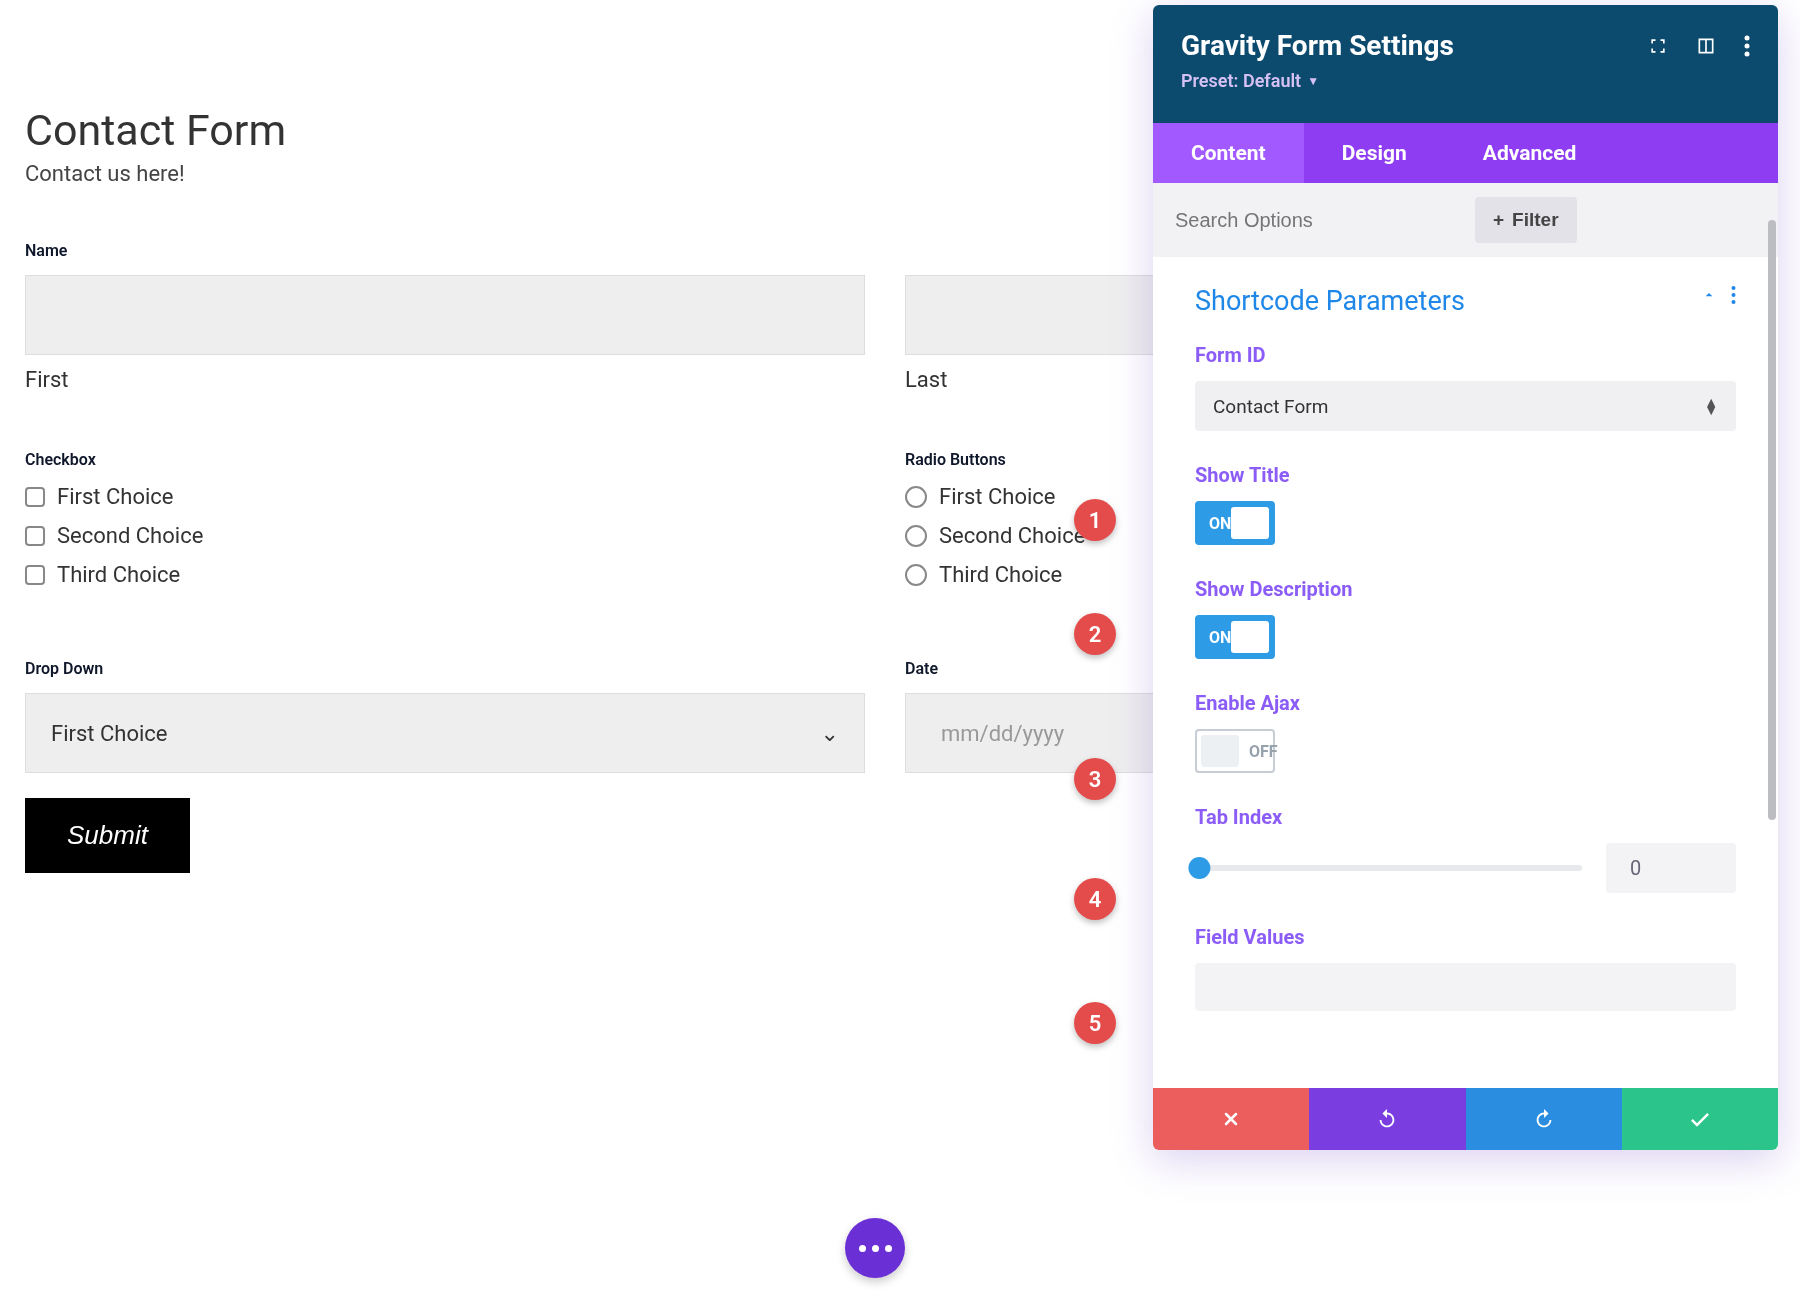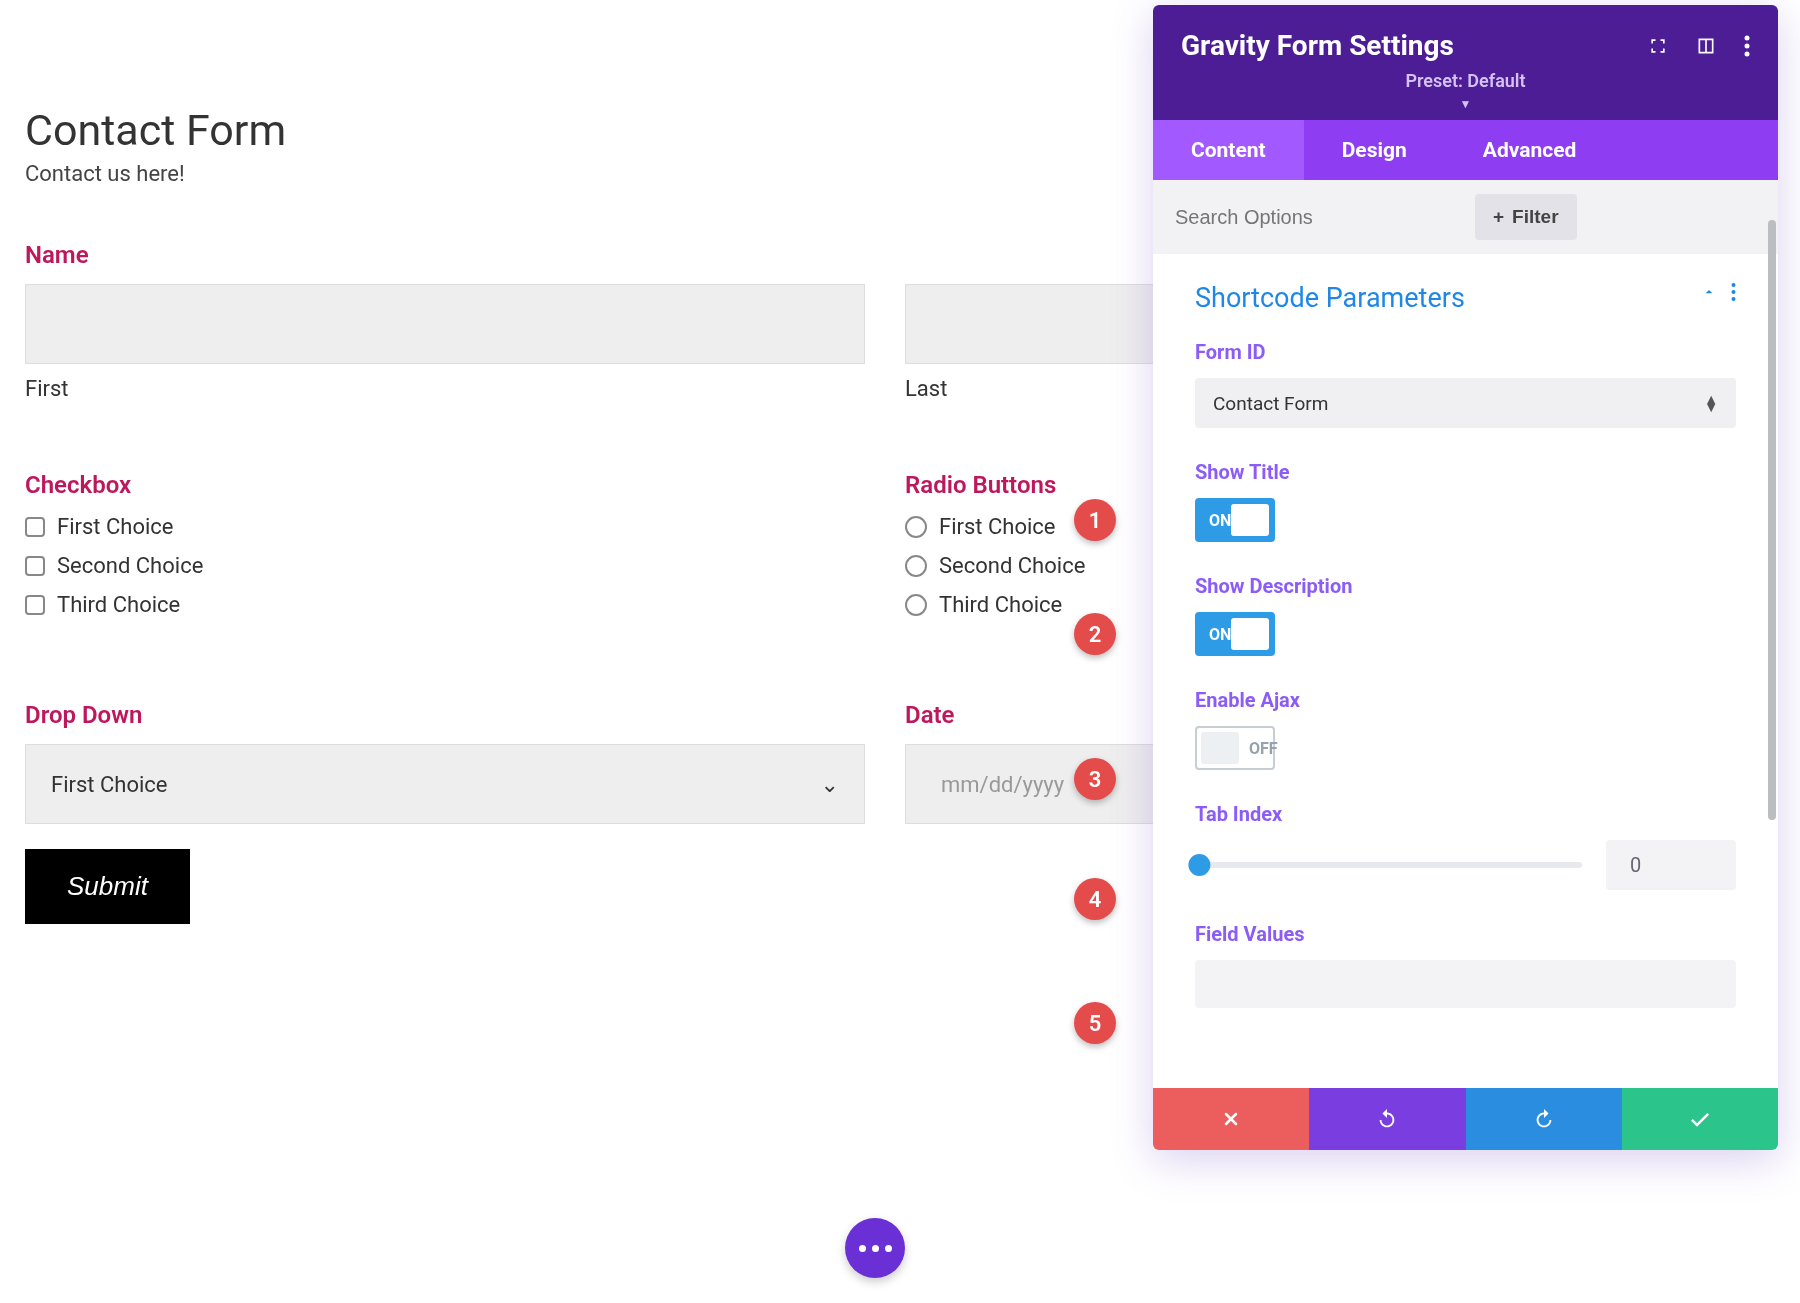--- a/index.html
+++ b/index.html
@@ -2,43 +2,43 @@
 <html><head>
 <meta charset="utf-8">
 <style>
   * { box-sizing: border-box; margin: 0; padding: 0; }
   body { font-family: -apple-system, "Segoe UI", Roboto, "Helvetica Neue", Arial, sans-serif; background: #fff; width: 1800px; height: 1303px; position: relative; color: #333; }
 
   
   .form-area { position: absolute; left: 25px; top: 105px; width: 1720px; }
   .form-title { font-size: 43px; font-weight: 400; color: #333; margin-bottom: 6px; }
   .form-desc { font-size: 22px; color: #444; margin-bottom: 55px; }
-  .field-label { font-size: 24px; font-weight: 600; color: #be185d; margin-bottom: 15px; margin-top: 12px; }
+  .field-label { font-size: 16px; font-weight: 600; color: #0f172a; margin-bottom: 15px; }
   .two-col { display: flex; gap: 40px; }
   .col { flex: 1; }
   .text-input { width: 100%; height: 80px; background: #eee; border: 1px solid #ddd; padding: 20px; font-size: 22px; color: #666; }
   .sublabel { font-size: 22px; color: #333; margin-top: 12px; }
   .textarea { width: 100%; height: 150px; background: #eee; border: 1px solid #ddd; font-size: 22px; color: #999; padding: 22px; }
   .field-block { margin-bottom: 58px; }
   .opt-row { display: flex; align-items: center; gap: 12px; margin: 14px 0; font-size: 22px; color: #333; }
   .cb { width: 20px; height: 20px; border: 2px solid #888; border-radius: 4px; background:#fff; }
   .rb { width: 22px; height: 22px; border: 2px solid #888; border-radius: 50%; background:#fff; }
   .select { width: 100%; height: 80px; background: #eee; border: 1px solid #ddd; padding: 0 25px; font-size: 22px; color: #333; display:flex; align-items:center; justify-content:space-between; }
   .date-input { width: 100%; height: 80px; background: #eee; border: 1px solid #ddd; padding: 0 35px; font-size: 22px; color: #999; display:flex; align-items:center; }
   .submit-btn { background: #000; color:#fff; font-size: 26px; padding: 22px 42px; border:none; cursor:pointer; margin-top: 25px; font-style: italic; }
   .fab { position: absolute; left: 845px; top: 1218px; width: 60px; height: 60px; border-radius: 50%; background: #6b2fd6; display:flex; align-items:center; justify-content:center; color:#fff; box-shadow: 0 4px 10px rgba(0,0,0,.2); }
   .fab span{ width:7px;height:7px;border-radius:50%;background:#fff;margin:0 3px;}
 
   
   .panel { position: absolute; right: 22px; top: 5px; width: 625px; height: 1145px; background: #fff; box-shadow: 0 10px 40px rgba(110,70,200,.25); border-radius: 6px; overflow: hidden; display:flex; flex-direction:column; }
-  .panel-header { background: #4c1d95; color: #fff; padding: 24px 28px 9px; }
+  .panel-header { background: #0c4a6e; color: #fff; padding: 24px 28px 32px; }
   .panel-title { font-size: 28px; font-weight: 700; display:flex; align-items:center; justify-content:space-between; }
   .panel-title .icons { display:flex; gap: 28px; align-items:center;}
   .panel-title .icons svg { fill:#fff; }
-  .panel-preset { font-size: 18px; color: #d6c1f5; margin-top: 8px; font-weight: 600; display:flex; align-items:center; gap:6px;flex-direction:column;}
+  .panel-preset { font-size: 18px; color: #d6c1f5; margin-top: 8px; font-weight: 600; display:flex; align-items:center; gap:6px;}
   .panel-tabs { background: #8e3df2; display:flex; height: 60px; align-items:stretch; }
   .panel-tab { flex: 0 0 auto; padding: 0 38px; display:flex; align-items:center; font-size: 21px; font-weight:700; color:#fff; cursor:pointer; }
   .panel-tab.active { background: #a259ff; }
   .search-row { background: #f2f2f5; display:flex; align-items:center; padding: 14px 22px; justify-content:flex-start; }
   .search-row input { border: none; background: transparent; font-size: 20px; color:#888; outline:none; width: 300px; }
   .filter-btn { background: #e2e2e8; border:none; border-radius:4px; padding: 12px 18px; font-size:19px; color:#444; font-weight:600; display:flex; align-items:center; gap:8px; cursor:pointer;}
   .panel-body { padding: 28px 42px 10px; overflow-y:auto; flex:1; }
   .section-heading { color: #1f87e8; font-size: 27px; font-weight: 400; display:flex; justify-content:space-between; align-items:flex-start; margin-bottom: 26px;}
   .section-heading .h-icons{display:flex;gap:14px;align-items:center;}
   .setting-label { font-size: 20px; font-weight:700; color:#8b5cf6; margin-bottom: 14px; margin-top: 8px;}

